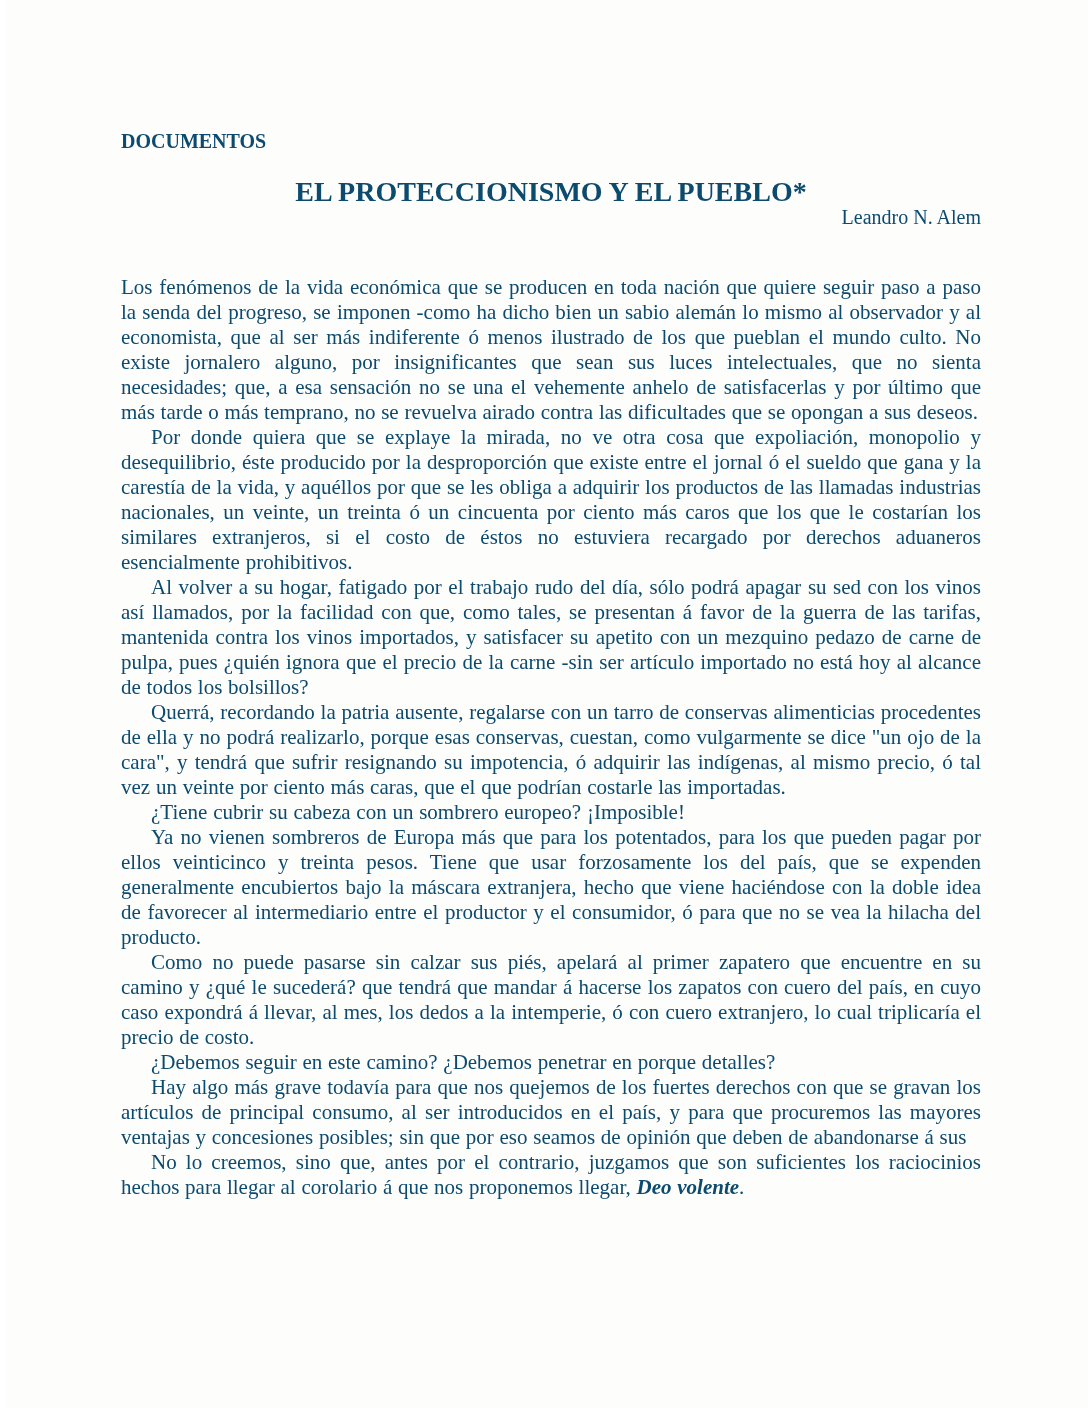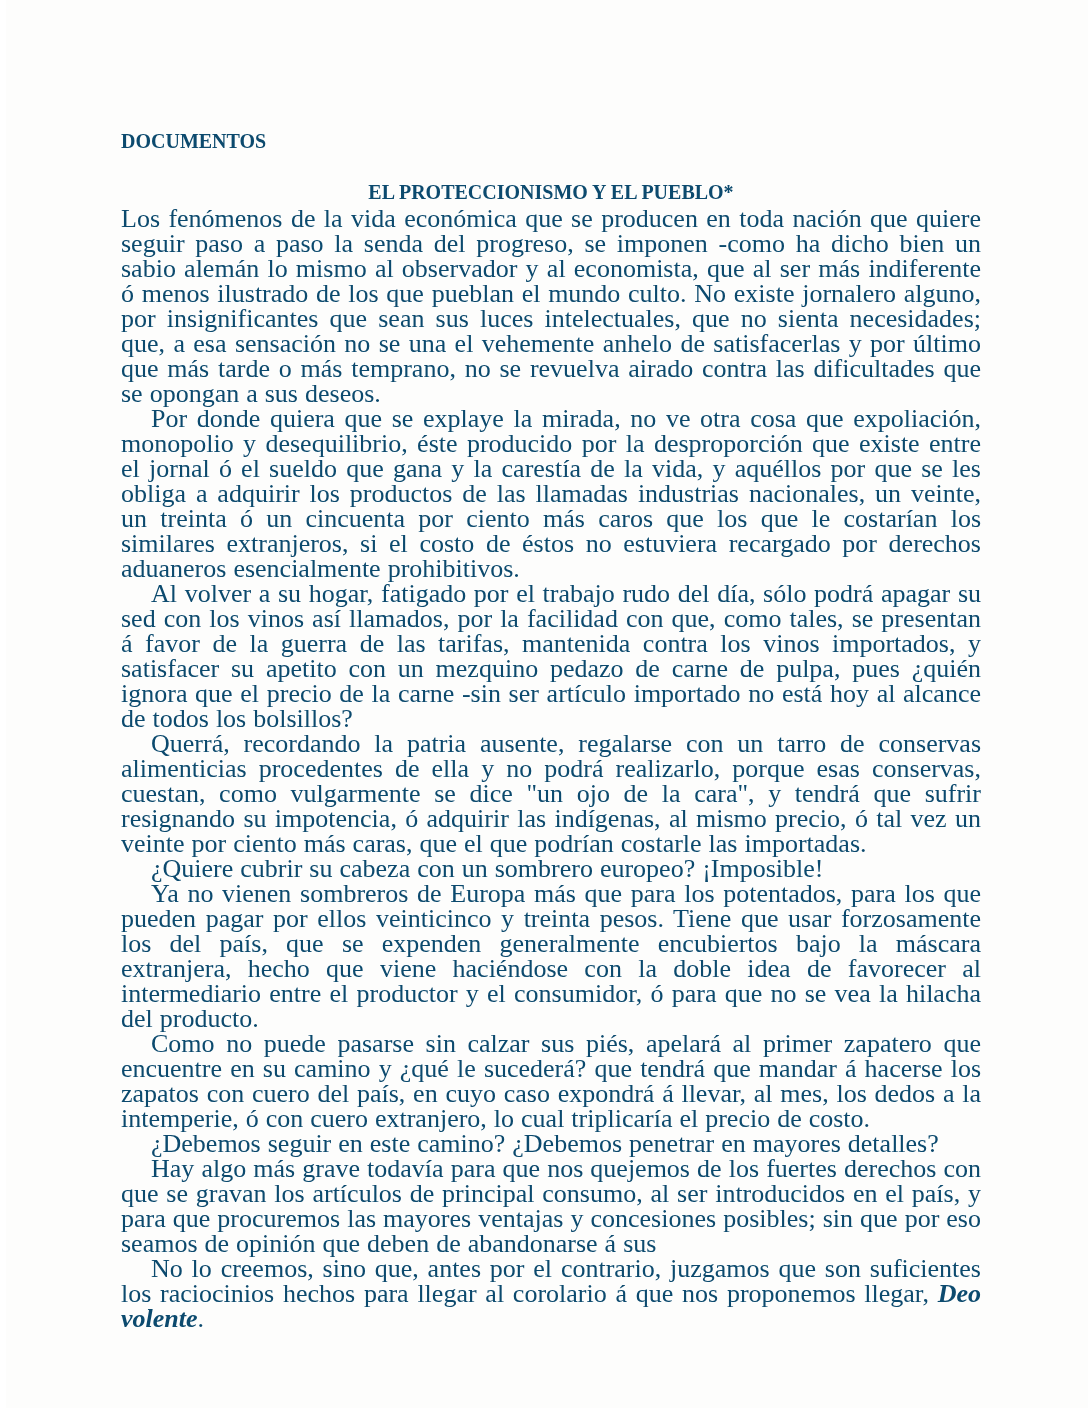--- a/index.html
+++ b/index.html
@@ -21,58 +21,59 @@
   }
   .kicker {
     font-weight: bold;
     font-size: 20px;
     line-height: 22px;
     margin: 0 0 29px 0;
     text-align: left;
   }
   .title {
     font-weight: bold;
-    font-size: 20px;
+    font-size: 28px;
     line-height: 22px;
     text-align: center;
     margin: 0 0 3px 0;
   }
   .byline {
     font-size: 20px;
     line-height: 22px;
     text-align: right;
     margin: 0 0 47px 0;
   }
   .doc-body p {
     margin: 0;
-    font-size: 26px;
+    font-size: 21px;
     line-height: 25px;
     text-align: justify;
     text-indent: 30px;
     word-spacing: 0.5px;
   }
   .doc-body p.no-indent {
     text-indent: 0;
   }
   .italic {
     font-style: italic;
     font-weight: bold;
   }
 </style>
 </head>
 <body>
 
 <div class="page">
   <div class="kicker">DOCUMENTOS</div>
   <h1 class="title">EL PROTECCIONISMO Y EL PUEBLO*</h1>
+  <div class="byline">Leandro N. Alem</div>
   <div class="doc-body" id="doc-body">
       <p class="no-indent"><span>Los fenómenos de la vida económica que se producen en toda nación que quiere seguir paso a paso la senda del progreso, se imponen -como ha dicho bien un sabio alemán lo mismo al observador y al economista, que al ser más indiferente ó menos ilustrado de los que pueblan el mundo culto. No existe jornalero alguno, por insignificantes que sean sus luces intelectuales, que no sienta necesidades; que, a esa sensación no se una el vehemente anhelo de satisfacerlas y por último que más tarde o más temprano, no se revuelva airado contra las dificultades que se opongan a sus deseos.</span></p>
       <p><span>Por donde quiera que se explaye la mirada, no ve otra cosa que expoliación, monopolio y desequilibrio, éste producido por la desproporción que existe entre el jornal ó el sueldo que gana y la carestía de la vida, y aquéllos por que se les obliga a adquirir los productos de las llamadas industrias nacionales, un veinte, un treinta ó un cincuenta por ciento más caros que los que le costarían los similares extranjeros, si el costo de éstos no estuviera recargado por derechos aduaneros esencialmente prohibitivos.</span></p>
       <p><span>Al volver a su hogar, fatigado por el trabajo rudo del día, sólo podrá apagar su sed con los vinos así llamados, por la facilidad con que, como tales, se presentan á favor de la guerra de las tarifas, mantenida contra los vinos importados, y satisfacer su apetito con un mezquino pedazo de carne de pulpa, pues ¿quién ignora que el precio de la carne -sin ser artículo importado no está hoy al alcance de todos los bolsillos?</span></p>
       <p><span>Querrá, recordando la patria ausente, regalarse con un tarro de conservas alimenticias procedentes de ella y no podrá realizarlo, porque esas conservas, cuestan, como vulgarmente se dice "un ojo de la cara", y tendrá que sufrir resignando su impotencia, ó adquirir las indígenas, al mismo precio, ó tal vez un veinte por ciento más caras, que el que podrían costarle las importadas.</span></p>
-      <p><span>¿Quiere cubrir su cabeza con un sombrero europeo? ¡Imposible!</span></p>
+      <p><span>¿Tiene cubrir su cabeza con un sombrero europeo? ¡Imposible!</span></p>
       <p><span>Ya no vienen sombreros de Europa más que para los potentados, para los que pueden pagar por ellos veinticinco y treinta pesos. Tiene que usar forzosamente los del país, que se expenden generalmente encubiertos bajo la máscara extranjera, hecho que viene haciéndose con la doble idea de favorecer al intermediario entre el productor y el consumidor, ó para que no se vea la hilacha del producto.</span></p>
       <p><span>Como no puede pasarse sin calzar sus piés, apelará al primer zapatero que encuentre en su camino y ¿qué le sucederá? que tendrá que mandar á hacerse los zapatos con cuero del país, en cuyo caso expondrá á llevar, al mes, los dedos a la intemperie, ó con cuero extranjero, lo cual triplicaría el precio de costo.</span></p>
-      <p><span>¿Debemos seguir en este camino? ¿Debemos penetrar en mayores detalles?</span></p>
+      <p><span>¿Debemos seguir en este camino? ¿Debemos penetrar en porque detalles?</span></p>
       <p><span>Hay algo más grave todavía para que nos quejemos de los fuertes derechos con que se gravan los artículos de principal consumo, al ser introducidos en el país, y para que procuremos las mayores ventajas y concesiones posibles; sin que por eso seamos de opinión que deben de abandonarse á sus</span></p>
       <p><span>No lo creemos, sino que, antes por el contrario, juzgamos que son suficientes los raciocinios hechos para llegar al corolario á que nos proponemos llegar, </span><span class="italic">Deo volente</span><span>.</span></p>
     </div>
 </div>
 
 </body></html>

